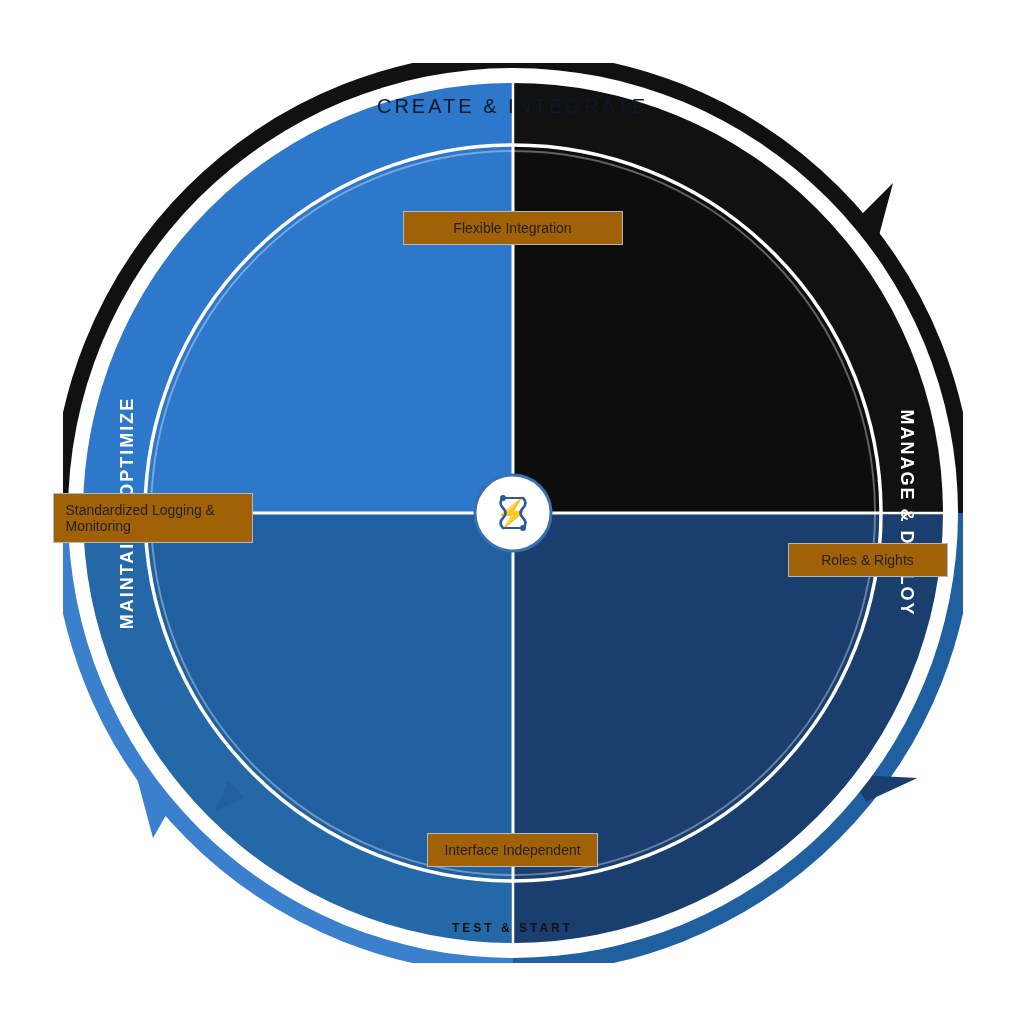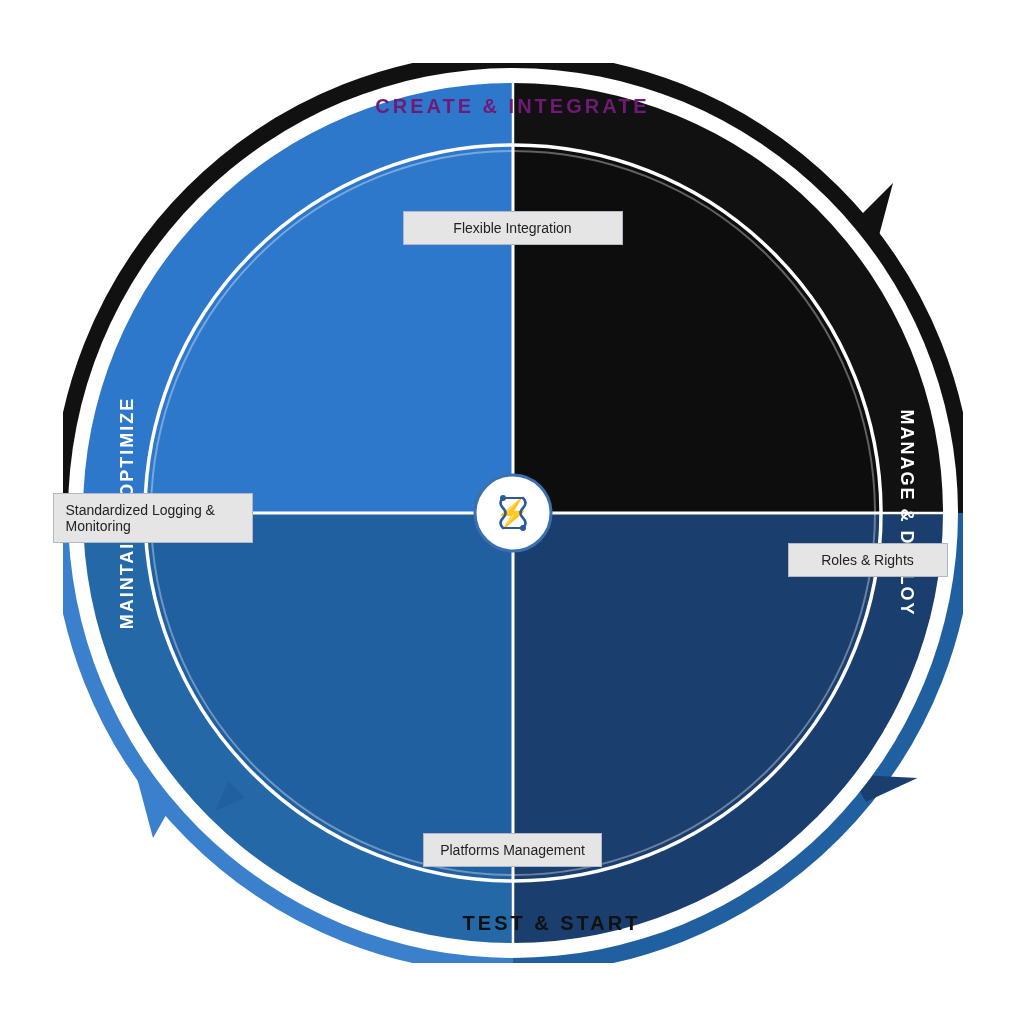--- a/index.html
+++ b/index.html
@@ -44,21 +44,21 @@
     .diagram-svg {
       position: absolute;
       top: 0; left: 0;
       width: 100%;
       height: 100%;
     }
 
     
     .feature-box {
       position: absolute;
-      background: #e5e5e5;
+      background: #a16207;
       border: 1.5px solid #b0b8c8;
       padding: 8px 16px;
       text-align: center;
       font-size: 14px;
       color: #222;
       white-space: nowrap;
       min-width: 160px;
     }
 
     
@@ -211,23 +211,23 @@
 
     <path d="M 440 435 Q 435 440 440 445 Q 445 450 440 455 Q 435 460 440 465" fill="none" stroke="#2a5a9a" stroke-width="2.5" stroke-linecap="round"></path>
     <path d="M 460 435 Q 465 440 460 445 Q 455 450 460 455 Q 465 460 460 465" fill="none" stroke="#2a5a9a" stroke-width="2.5" stroke-linecap="round"></path>
     <circle cx="440" cy="435" r="3" fill="#2a5a9a"></circle>
     <circle cx="460" cy="465" r="3" fill="#2a5a9a"></circle>
     <line x1="440" y1="435" x2="460" y2="435" stroke="#2a5a9a" stroke-width="2"></line>
     <line x1="440" y1="465" x2="460" y2="465" stroke="#2a5a9a" stroke-width="2"></line>
 
   </svg>
 
-  <div class="outer-label label-top" style="top:32px; color:#701a75; font-size:20px; font-weight:700; letter-spacing:3px;">CREATE &amp; INTEGRATE</div>
-
-  <div class="outer-label label-bottom" style="bottom:28px; color:#111; font-size:20px; font-weight:900; letter-spacing:3px;margin-left:39px;">TEST &amp; START</div>
+  <div class="outer-label label-top" style="top:32px; color:#0f172a; font-size:20px; font-weight:400; letter-spacing:3px;">CREATE &amp; INTEGRATE</div>
+
+  <div class="outer-label label-bottom" style="bottom:28px; color:#111; font-size:12px; font-weight:900; letter-spacing:3px;">TEST &amp; START</div>
 
   <div style="position:absolute; right:-48px; top:50%; transform:translateY(-50%) rotate(90deg); white-space:nowrap; font-weight:900; font-size:18px; letter-spacing:2px; color:white; transform-origin:center center;">MANAGE &amp; DEPLOY</div>
 
   <div style="position:absolute; left:-52px; top:50%; transform:translateY(-50%) rotate(-90deg); white-space:nowrap; font-weight:900; font-size:18px; letter-spacing:2px; color:white; transform-origin:center center;">MAINTAIN &amp; OPTIMIZE</div>
 
   <div class="boxes-top">
     <div class="feature-box">
       <span>User Interface &amp; Process Design</span>
     </div>
     <div class="feature-box">
@@ -245,21 +245,21 @@
   </div>
 
   <div style="position:absolute; bottom:130px; left:50%; transform:translateX(-50%); display:flex; flex-direction:column; gap:6px; align-items:center;">
     <div class="feature-box">
       <span>Fast Deployment</span>
     </div>
     <div class="feature-box">
       <span>Version Control</span>
     </div>
     <div class="feature-box">
-      <span>Platforms Management</span>
+      <span>Interface Independent</span>
     </div>
   </div>
 
   <div style="position:absolute; top:50%; left:90px; transform:translateY(calc(-50% - 20px)); display:flex; flex-direction:column; gap:6px; align-items:center;">
     <div class="feature-box">
       <span>OTA Updates</span>
     </div>
     <div class="feature-box" style="white-space:normal; text-align:center; width:200px; padding:8px 12px;">
       <span>Central App Management</span>
     </div>

